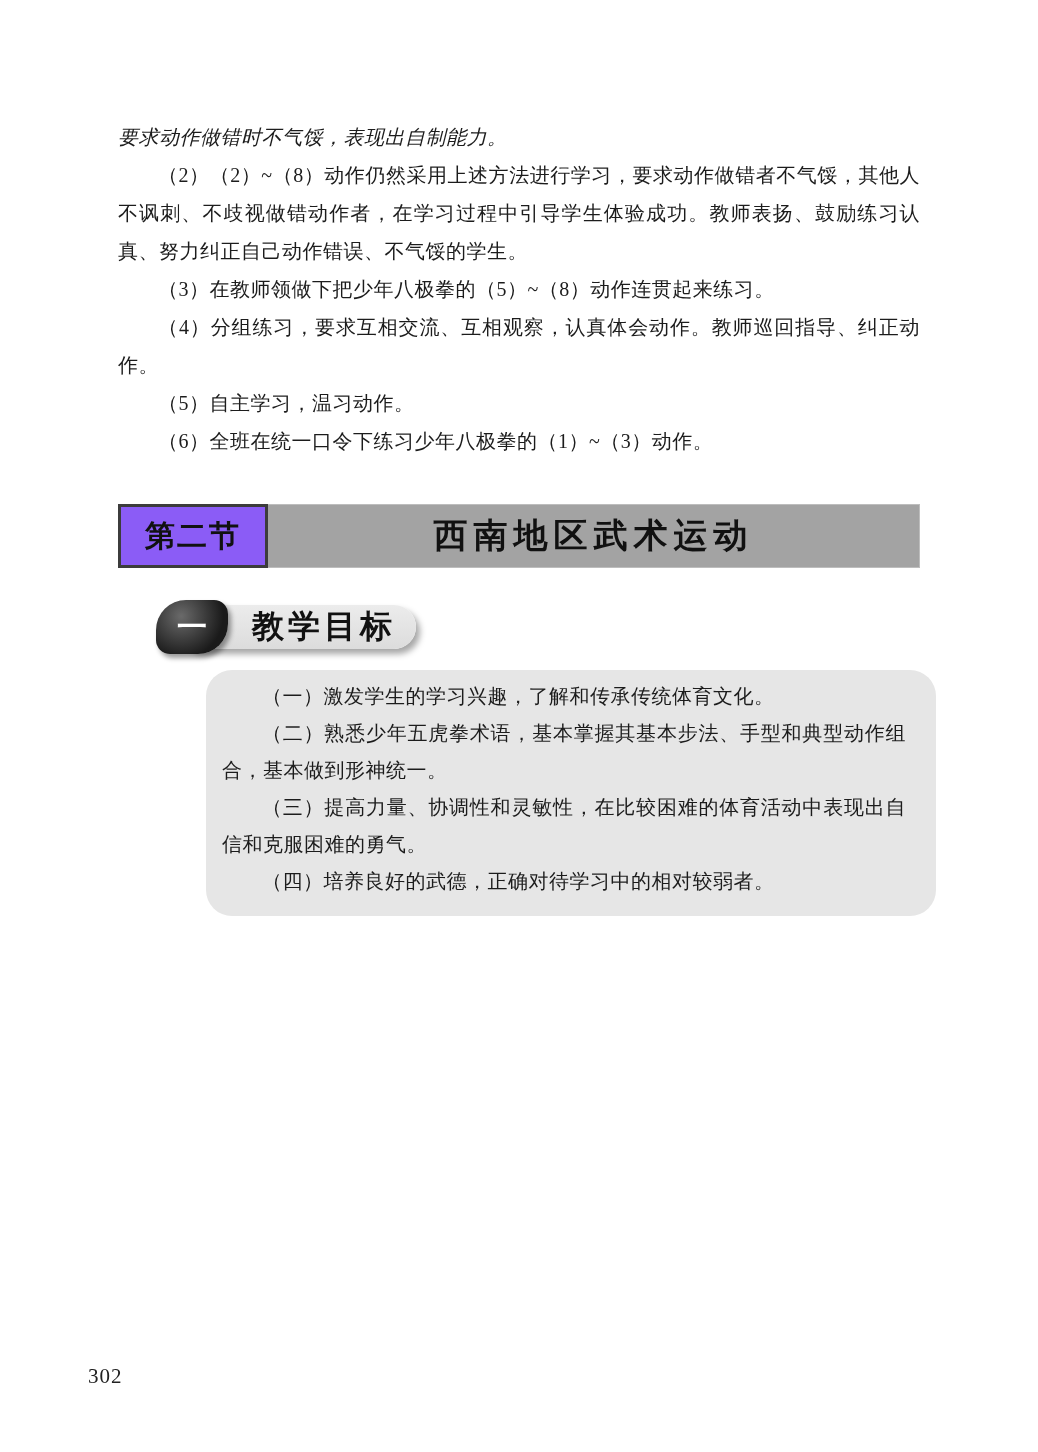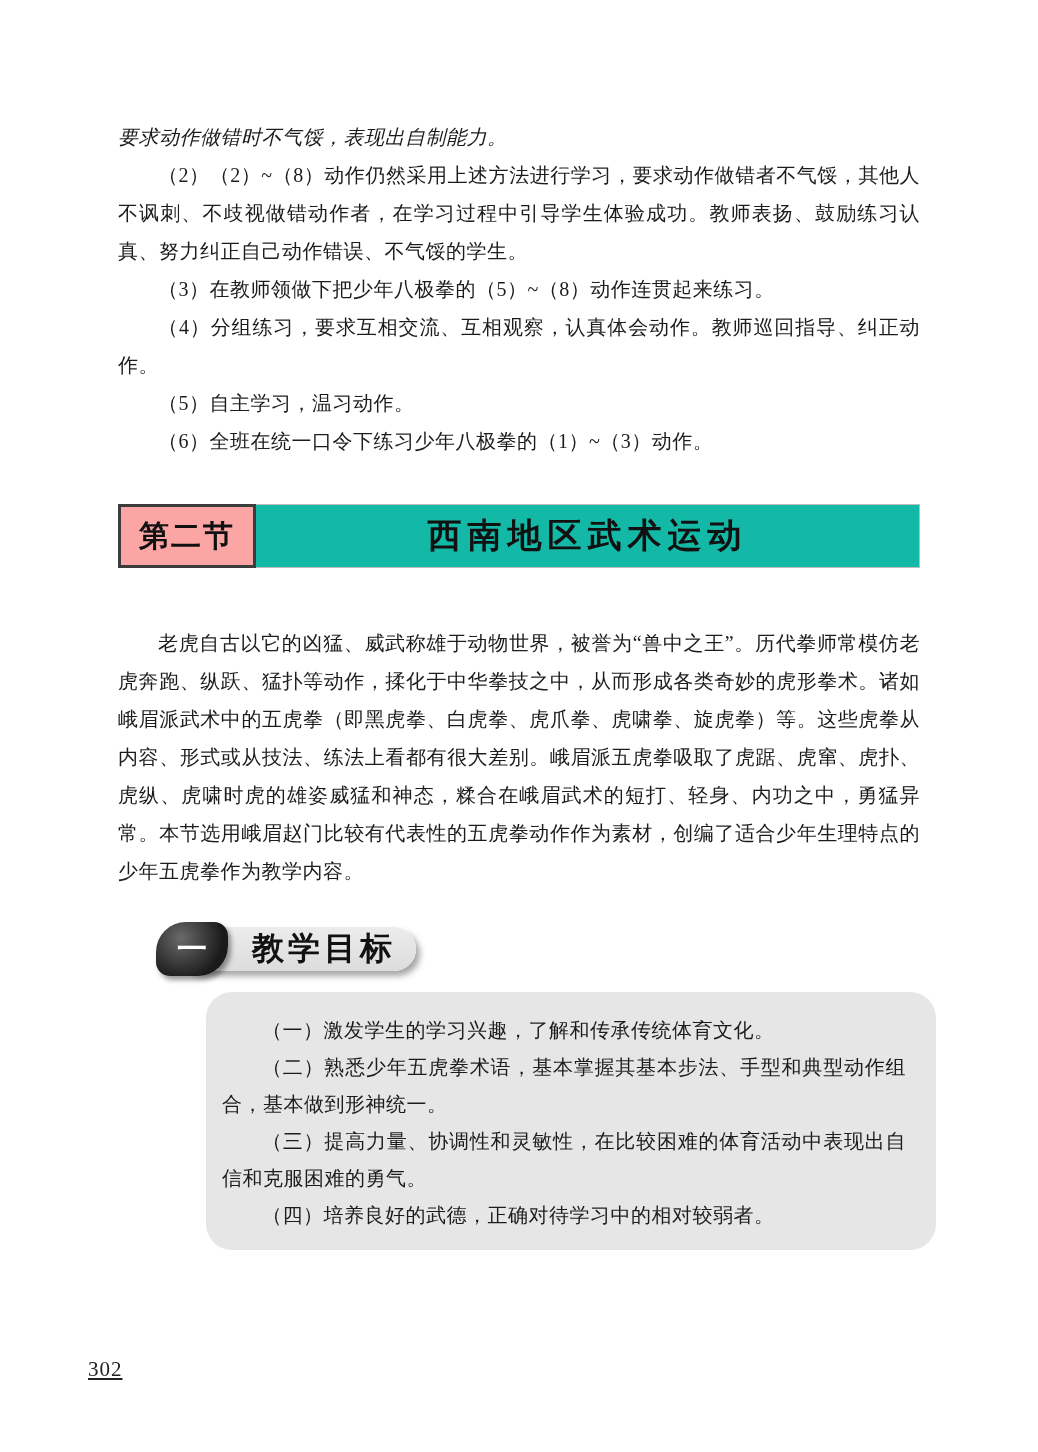--- a/index.html
+++ b/index.html
@@ -25,33 +25,33 @@
   .para.noindent { text-indent: 0; font-style: italic; }
 
   
   .section-header {
     display: flex;
     align-items: stretch;
     height: 64px;
     margin-top: 44px;
   }
   .section-label {
-    width: 138px;
-    background: #fca5a5;
+    width: 150px;
+    background: #8b5cf6;
     border: 3px solid #3c3c3c;
     display: flex; align-items: center; justify-content: center;
     font-family: "Liberation Sans", "DejaVu Sans", sans-serif;
     font-weight: 700;
     font-size: 30px;
     letter-spacing: 2px;
     color: #111;
   }
   .section-title {
     flex: 1;
-    background: #14b8a6;
+    background: #a3a3a3;
     border: 1px solid #bdbdbd;
     border-left: none;
     display: flex; align-items: center; justify-content: center;
     font-family: "Liberation Sans", "DejaVu Sans", sans-serif;
     font-weight: 700;
     font-size: 34px;
     letter-spacing: 6px;
     color: #111;
   }
 
@@ -94,32 +94,31 @@
     font-weight: 700;
   }
 
   
   .goals-box {
     margin-top: 16px;
     margin-left: 88px;
     width: 730px;
     background: #e6e6e6;
     border-radius: 26px;
-    padding: 20px 30px 16px 16px;
+    padding: 8px 30px 16px 16px;
   }
   .goals-box .para { line-height: 37px; }
 
   .page-number {
     position: absolute;
     left: 88px;
-    bottom: 70px;
+    bottom: 63px;
     font-size: 21px;
     letter-spacing: 1px;
     color: #222;
-    text-decoration: underline;
   }
 </style>
 </head>
 <body>
 
 <div class="page">
 
   <div>
     <p class="para noindent">要求动作做错时不气馁，表现出自制能力。</p>
     <p class="para">（2）（2）~（8）动作仍然采用上述方法进行学习，要求动作做错者不气馁，其他人不讽刺、不歧视做错动作者，在学习过程中引导学生体验成功。教师表扬、鼓励练习认真、努力纠正自己动作错误、不气馁的学生。</p>
@@ -127,21 +126,20 @@
     <p class="para">（4）分组练习，要求互相交流、互相观察，认真体会动作。教师巡回指导、纠正动作。</p>
     <p class="para">（5）自主学习，温习动作。</p>
     <p class="para">（6）全班在统一口令下练习少年八极拳的（1）~（3）动作。</p>
   </div>
 
   <div class="section-header">
     <div class="section-label">第二节</div>
     <div class="section-title">西南地区武术运动</div>
   </div>
 
-  <p class="para section-intro">老虎自古以它的凶猛、威武称雄于动物世界，被誉为“兽中之王”。历代拳师常模仿老虎奔跑、纵跃、猛扑等动作，揉化于中华拳技之中，从而形成各类奇妙的虎形拳术。诸如峨眉派武术中的五虎拳（即黑虎拳、白虎拳、虎爪拳、虎啸拳、旋虎拳）等。这些虎拳从内容、形式或从技法、练法上看都有很大差别。峨眉派五虎拳吸取了虎踞、虎窜、虎扑、虎纵、虎啸时虎的雄姿威猛和神态，糅合在峨眉武术的短打、轻身、内功之中，勇猛异常。本节选用峨眉赵门比较有代表性的五虎拳动作作为素材，创编了适合少年生理特点的少年五虎拳作为教学内容。</p>
 
   <div class="objective-heading">
     <div class="objective-title-bg">教学目标</div>
     <div class="objective-num">一</div>
   </div>
 
   <div class="goals-box">
     <p class="para">（一）激发学生的学习兴趣，了解和传承传统体育文化。</p>
     <p class="para">（二）熟悉少年五虎拳术语，基本掌握其基本步法、手型和典型动作组合，基本做到形神统一。</p>
     <p class="para">（三）提高力量、协调性和灵敏性，在比较困难的体育活动中表现出自信和克服困难的勇气。</p>

